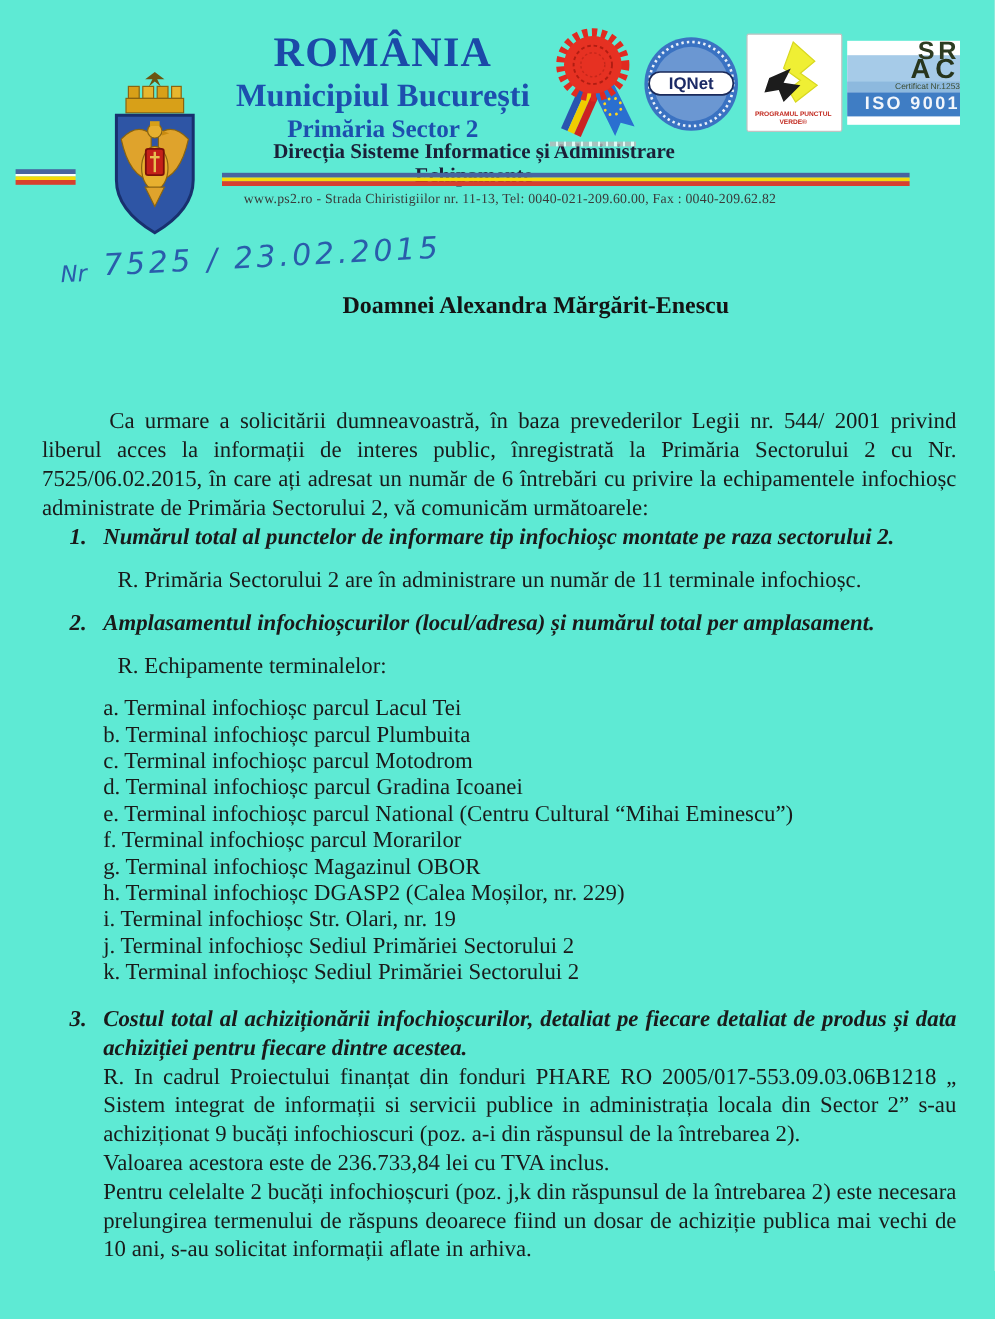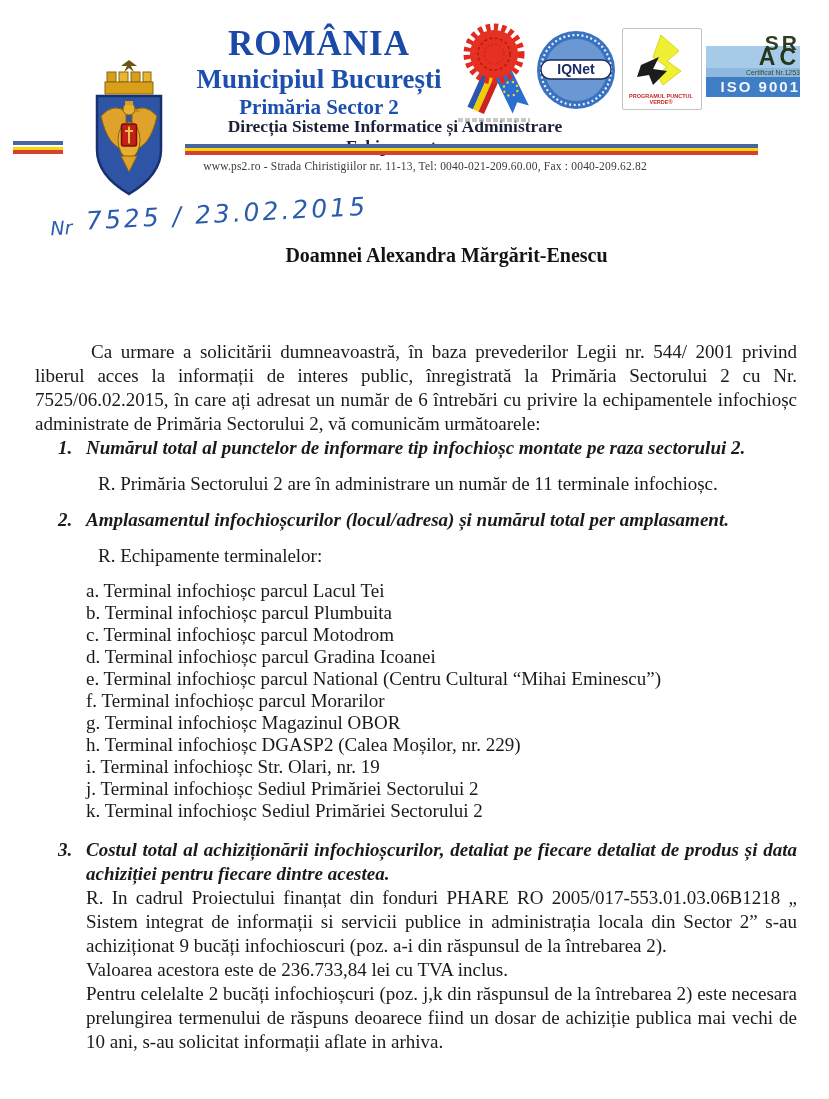--- a/index.html
+++ b/index.html
@@ -1,17 +1,17 @@
 <!DOCTYPE html>
 <html><head>
 <meta charset="utf-8">
 <style>
   html,body{margin:0;padding:0;background:#e8e8e8;}
   .page{
-    position:relative;width:829px;height:1099px;background:#ffffff;
+    position:relative;width:829px;height:1099px;background:#5eead4;
     font-family:"Liberation Serif", serif;color:#1a1a1a;overflow:hidden;
     margin:0 auto;
   }
   
   .coat-of-arms{position:absolute;left:88px;top:58px;width:82px;height:140px;}
   .header-titles{position:absolute;left:118px;top:26px;width:402px;text-align:center;}
   .country-title{font-size:35px;font-weight:bold;color:#1b49a8;letter-spacing:1px;line-height:36px;}
   .municipality-title{font-size:27px;font-weight:bold;color:#1d4fae;line-height:30px;margin-top:2px;}
   .sector-title{font-size:21px;font-weight:bold;color:#1d4fae;line-height:27px;}
   .directorate-title{
@@ -230,21 +230,21 @@
           <p class="loc-line">i. Terminal infochioșc  Str. Olari, nr. 19</p>
           <p class="loc-line">j. Terminal infochioșc  Sediul Primăriei Sectorului 2</p>
           <p class="loc-line">k. Terminal infochioșc  Sediul Primăriei Sectorului 2</p>
         </div>
       </div>
 
       <div class="q-item q3">
         <div class="q-num">3.</div>
         <div class="q-content">
           <p class="q-heading">Costul total al achiziționării infochioșcurilor, detaliat pe fiecare detaliat de produs și data achiziției pentru fiecare dintre acestea.</p>
-          <p class="q-answer-par">R. In cadrul Proiectului finanțat din fonduri PHARE RO 2005/017-553.01.03.06B1218 „ Sistem integrat de informații si servicii publice in administrația locala din Sector 2” s-au achiziționat 9 bucăți infochioscuri (poz. a-i din răspunsul de la întrebarea 2).</p>
+          <p class="q-answer-par">R. In cadrul Proiectului finanțat din fonduri PHARE RO 2005/017-553.09.03.06B1218 „ Sistem integrat de informații si servicii publice in administrația locala din Sector 2” s-au achiziționat 9 bucăți infochioscuri (poz. a-i din răspunsul de la întrebarea 2).</p>
           <p class="q-answer-par">Valoarea acestora este de 236.733,84 lei cu TVA inclus.</p>
           <p class="q-answer-par">Pentru celelalte 2 bucăți infochioșcuri (poz. j,k din răspunsul de la întrebarea 2) este necesara prelungirea termenului de răspuns deoarece fiind un dosar de achiziție publica mai vechi de 10 ani, s-au solicitat informații aflate in arhiva.</p>
         </div>
       </div>
 
     </div>
   </div>
 
 </div>
 

